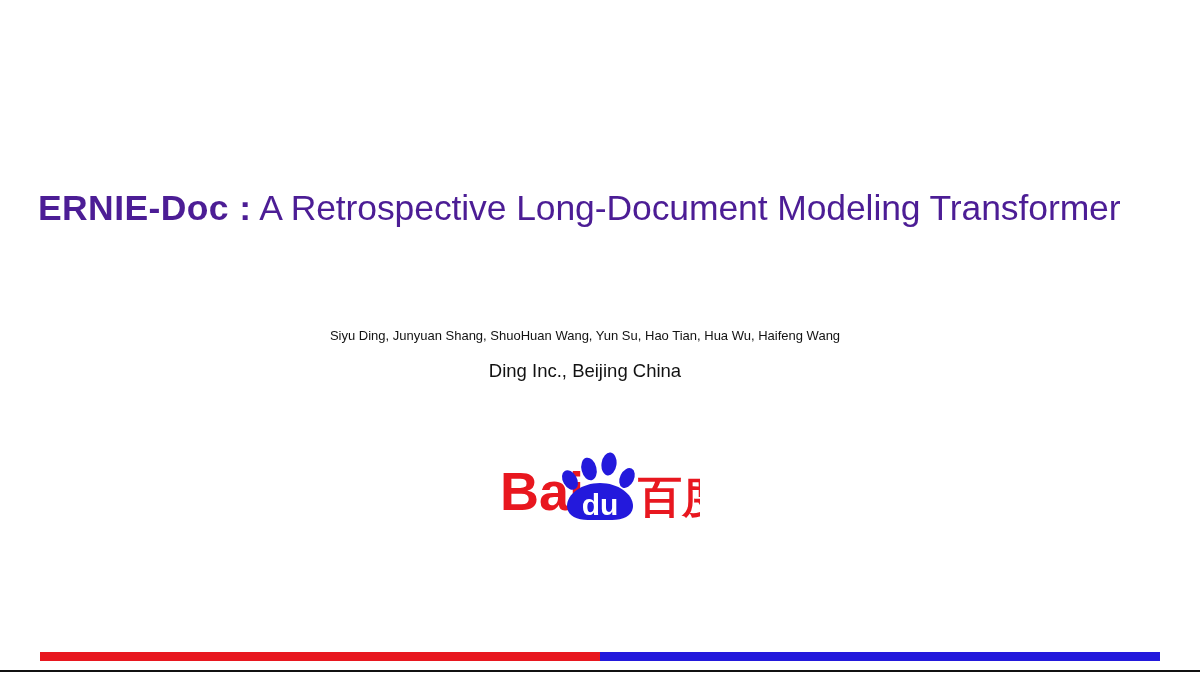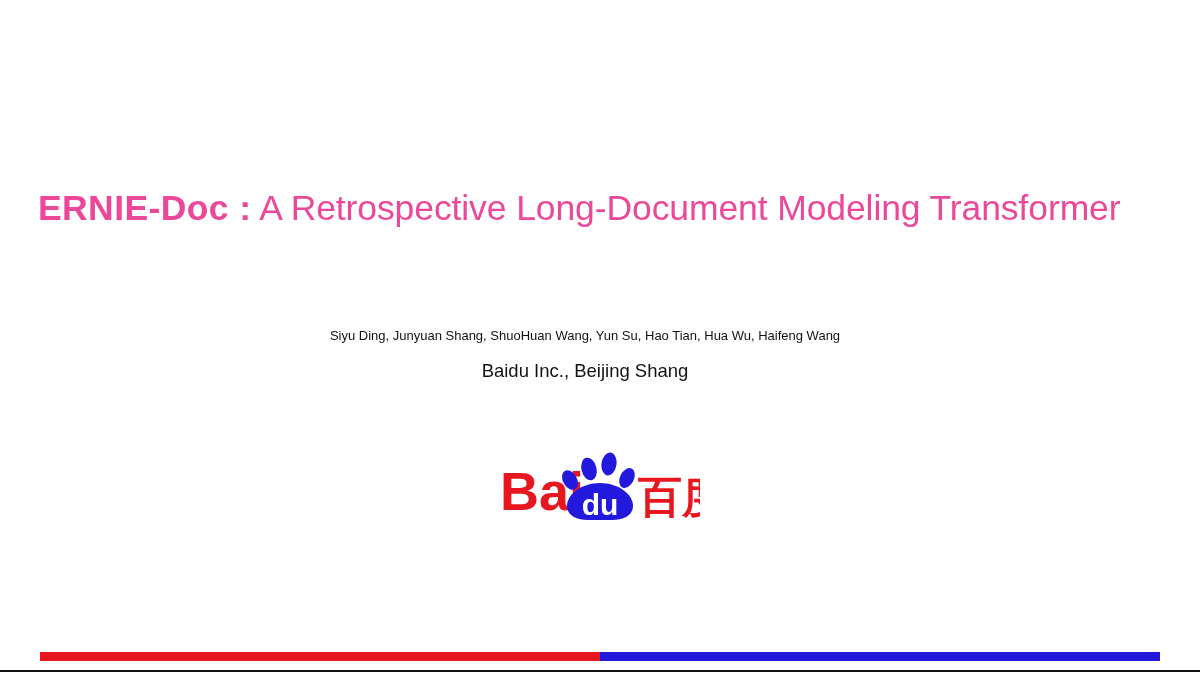--- a/index.html
+++ b/index.html
@@ -23,21 +23,21 @@
   .title-block {
     position: absolute;
     left: 38px;
     top: 186px;
     width: 1130px;
     white-space: nowrap;
   }
   .title-line {
     font-size: 35.5px;
     line-height: 44px;
-    color: #ec4899;
+    color: #4c1d95;
     letter-spacing: -0.1px;
   }
   .title-strong {
     font-weight: bold;
     letter-spacing: 0.4px;
   }
   .title-rest {
     font-weight: normal;
   }
 
@@ -102,21 +102,21 @@
 <body>
 
 <div class="slide">
 
   <div class="title-block">
     <div class="title-line"><span class="title-strong">ERNIE-Doc :</span><span class="title-rest"> A Retrospective Long-Document Modeling Transformer</span></div>
   </div>
 
   <div class="authors">Siyu Ding, Junyuan Shang, ShuoHuan Wang, Yun Su, Hao Tian, Hua Wu, Haifeng Wang</div>
 
-  <div class="affiliation">Baidu Inc., Beijing Shang</div>
+  <div class="affiliation">Ding Inc., Beijing China</div>
 
   <div class="logo">
     <svg width="200" height="72" viewBox="0 0 200 72" xmlns="http://www.w3.org/2000/svg">
 
       <text x="0" y="58" font-family="Liberation Sans, sans-serif" font-size="54" font-weight="bold" fill="#e8171f">Bai</text>
 
       <ellipse cx="89" cy="17" rx="7.5" ry="11.5" transform="rotate(-14 89 17)" fill="#2319dc"></ellipse>
       <ellipse cx="109" cy="12" rx="7.5" ry="11.5" transform="rotate(8 109 12)" fill="#2319dc"></ellipse>
       <ellipse cx="70" cy="28" rx="7" ry="10.5" transform="rotate(-30 70 28)" fill="#2319dc"></ellipse>
       <ellipse cx="127" cy="26" rx="7" ry="10.5" transform="rotate(26 127 26)" fill="#2319dc"></ellipse>

